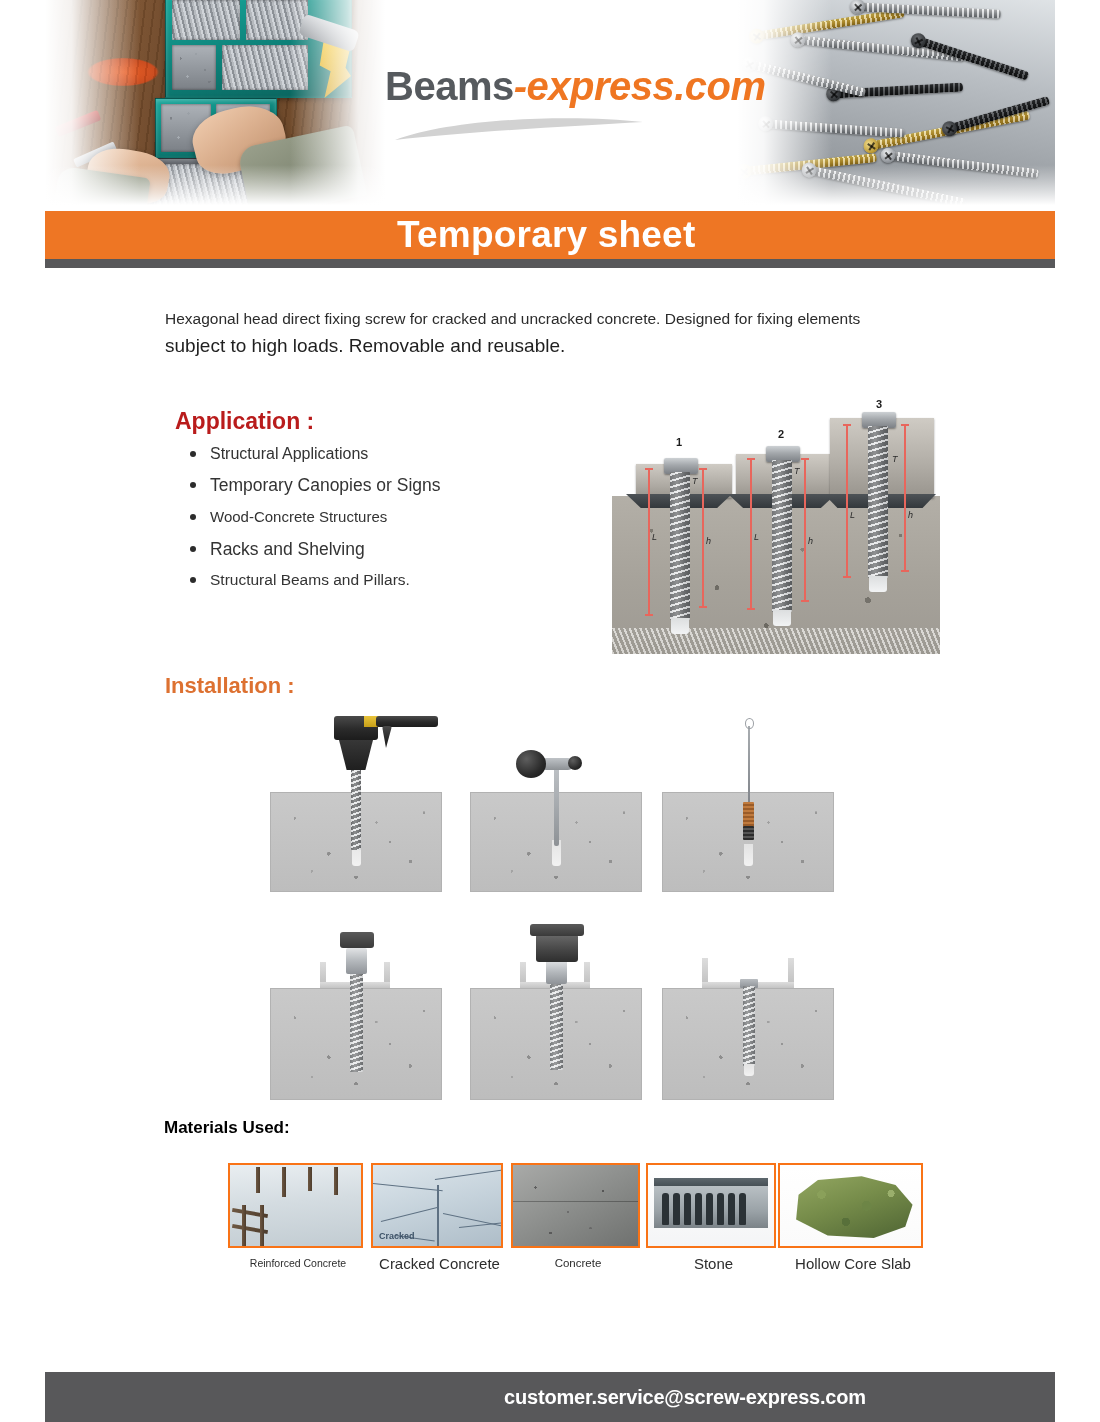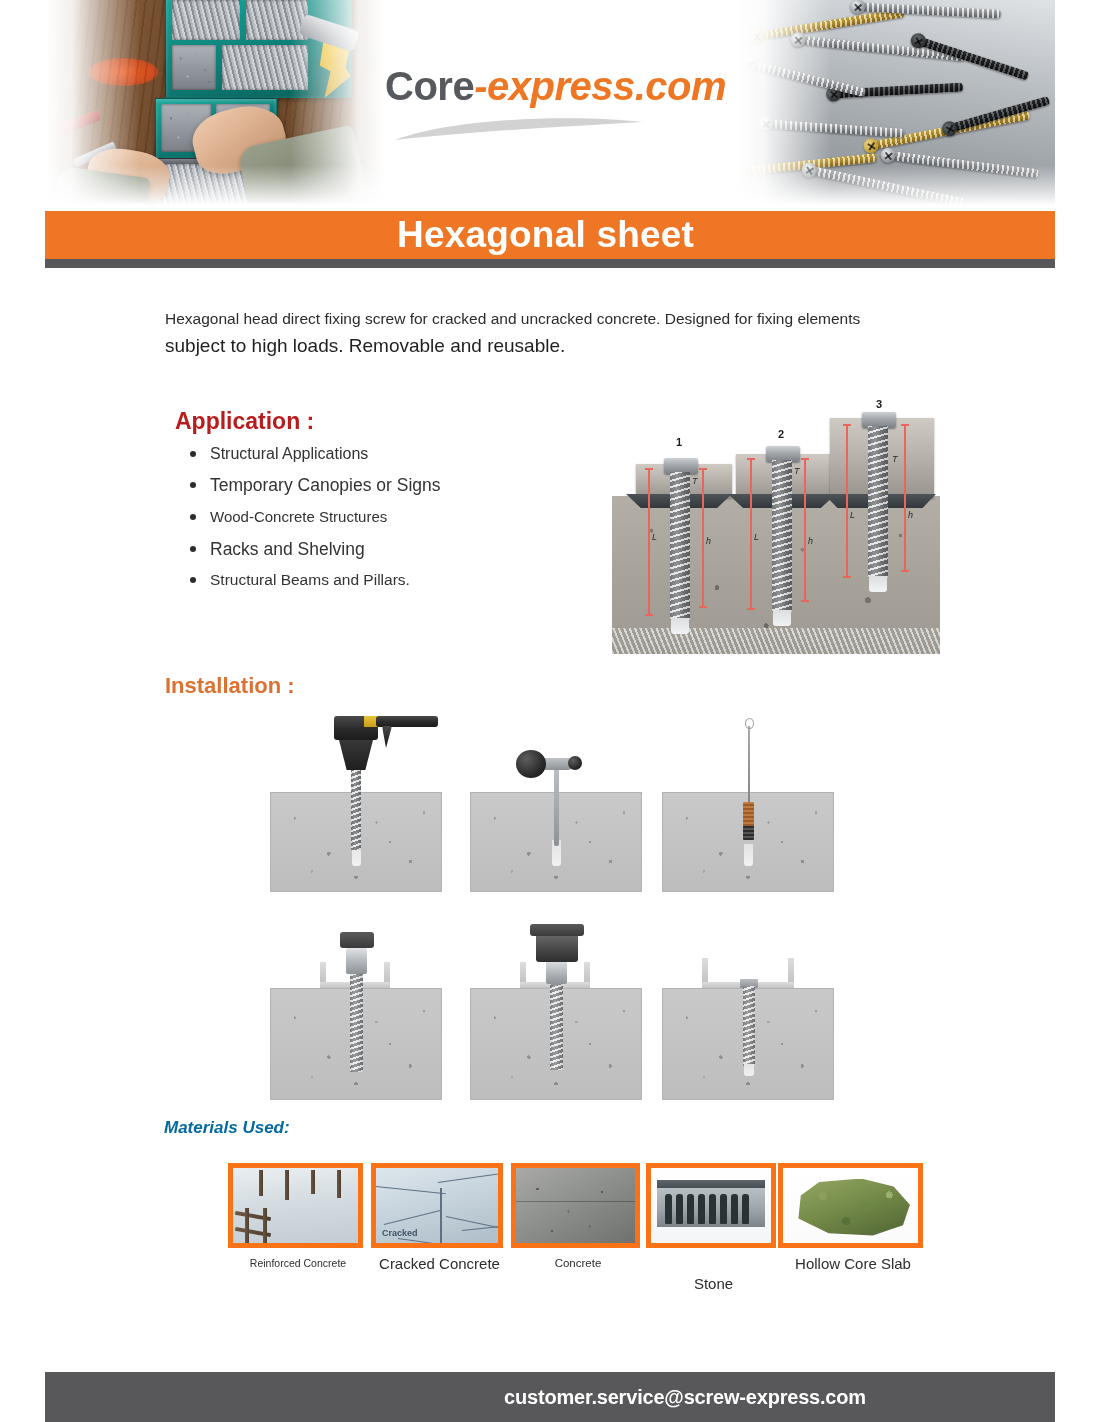--- a/index.html
+++ b/index.html
@@ -225,21 +225,21 @@
     white-space: nowrap;
   }
 
   .sec-head {
     position: absolute;
     color: #e07a32;
     font-weight: 700;
   }
   .sec-head.application  { left: 175px; top: 408px; font-size: 23px; color: #b91c1c; }
   .sec-head.installation { left: 165px; top: 673px; font-size: 22px; color: #dd7131; }
-  .sec-head.materials    { left: 164px; top: 1118px; font-size: 17px; color: #0369a1; font-style: italic; }
+  .sec-head.materials    { left: 164px; top: 1118px; font-size: 17px; color: #000000; }
 
   .app-list {
     position: absolute;
     left: 186px; top: 440px;
     list-style: none;
     margin: 0; padding: 0;
     width: 380px;
   }
   .app-list li {
     position: relative;
@@ -461,21 +461,21 @@
   
   .mat-row {
     position: absolute;
     left: 228px; top: 1163px;
     width: 700px; height: 130px;
   }
   .mat-item { position: absolute; top: 0; }
   .mat-thumb {
     position: absolute;
     top: 0; left: 0;
-    border: 5px solid #f97316;
+    border: 2px solid #f97316;
     box-sizing: border-box;
     overflow: hidden;
     background: #c4b5fd;
     text-decoration: underline;
   }
   .mat-label {
     position: absolute;
     left: 0;
     width: 100%;
     text-align: center;
@@ -654,31 +654,31 @@
         </div>
       <div class="sc" style="left:120px; top:6px;   width:144px; transform:rotate(3deg);">
           <span class="hd"></span>
         </div>
     </div>
     <div class="fade-left"></div>
     <div class="fade-bottom"></div>
   </div>
 
   <div class="logo">
-    <div class="logo-text"><span class="logo-a">Core</span><span class="logo-b">-express.com</span></div>
+    <div class="logo-text"><span class="logo-a">Beams</span><span class="logo-b">-express.com</span></div>
     <div class="logo-swoosh">
       <svg width="300" height="26" viewBox="0 0 300 26">
         <path d="M2 24 C 60 2, 180 -2, 250 6 C 180 10, 70 16, 2 24 Z" fill="#d2d2d2"></path>
       </svg>
     </div>
   </div>
 </div>
 
 <div class="banner">
-  <div class="banner-title">Hexagonal sheet</div>
+  <div class="banner-title">Temporary sheet</div>
 </div>
 <div class="banner-shadow"></div>
 
 <div class="desc">
   <div class="desc-line1">Hexagonal head direct fixing screw for cracked and uncracked concrete. Designed for fixing elements</div>
   <div class="desc-line2">subject to high loads. Removable and reusable.</div>
 </div>
 
 <div class="sec-head application">Application :</div>
 <ul class="app-list">
@@ -855,21 +855,21 @@
         <div class="core" style="left:14px;"></div>
         <div class="core" style="left:25px;"></div>
         <div class="core" style="left:36px;"></div>
         <div class="core" style="left:47px;"></div>
         <div class="core" style="left:58px;"></div>
         <div class="core" style="left:69px;"></div>
         <div class="core" style="left:80px;"></div>
         <div class="core" style="left:91px;"></div>
       </div>
     </div>
-    <div class="mat-label" style="top:92px; font-size:15px;margin-top:20px;">Stone</div>
+    <div class="mat-label" style="top:92px; font-size:15px;">Stone</div>
   </div>
 
   <div class="mat-item" style="left:550px; width:150px;">
     <div class="mat-thumb" style="width:145px; height:85px;">
       <div class="m-stone">
         <div class="rock"></div>
       </div>
     </div>
     <div class="mat-label" style="top:92px; font-size:15px;">Hollow Core Slab</div>
   </div>

